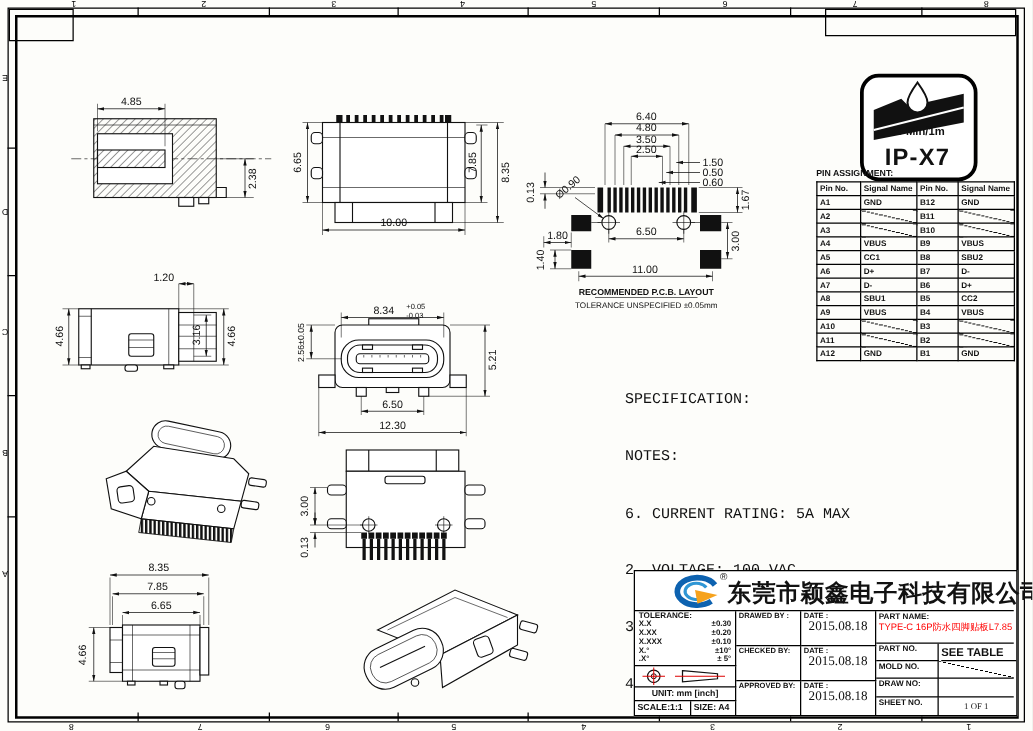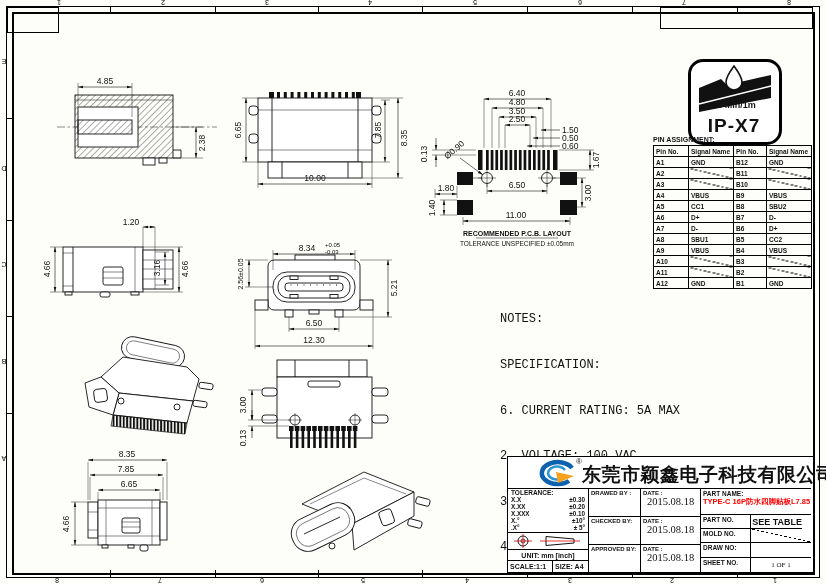--- a/index.html
+++ b/index.html
@@ -26,21 +26,21 @@
   
   .badge{position:absolute;left:688px;top:59px;width:88px;height:80px;border:3.5px solid #000;border-radius:15px;background:#fff;}
   
   .tb{position:absolute;left:507px;top:456px;width:305px;height:115px;border:1.5px solid #000;background:#fff;}
   .tb .cell{position:absolute;box-sizing:border-box;}
   .bb{border-bottom:1px solid #000;} .br{border-right:1px solid #000;}
   .lab{font-size:6px;font-weight:bold;padding:1px 0 0 2px;}
   .company{font-size:19px;font-weight:bold;white-space:nowrap;letter-spacing:0.5px;}
   .dateval{font-family:"Liberation Serif",serif;font-size:10.5px;text-align:center;}
   .tolrow{display:flex;justify-content:space-between;font-size:6.3px;font-weight:bold;line-height:7px;padding:0 3px;}
-  .partname{color:#f00;font-size:7.5px;font-weight:bold;white-space:nowrap;padding-left:2px;}
+  .partname{color:#f00;font-size:7.5px;font-weight:normal;white-space:nowrap;padding-left:2px;}
   .diagcell{background:linear-gradient(to top right,transparent 49%,#000 49%,#000 51%,transparent 51%);}
   
   svg{position:absolute;overflow:visible;}
   .s{stroke:#111;fill:none;stroke-width:.9;}
   .st{stroke:#111;fill:none;stroke-width:.5;}
   .sw{stroke:#111;fill:#fff;stroke-width:.9;}
   .sb{fill:#111;stroke:none;}
   .sh{fill:url(#h45);stroke:#111;stroke-width:.9;}
   .dl{stroke:#111;fill:none;stroke-width:.6;marker-start:url(#ar);marker-end:url(#ar);}
   .dm{stroke:#111;fill:none;stroke-width:.6;marker-end:url(#ar);}
@@ -439,22 +439,22 @@
       <line class="de" x1="106" y1="81" x2="106" y2="96"></line>
     <line class="dl" x1="56" y1="93" x2="106" y2="93"></line>
     <text class="mid" x="81" y="90">6.50</text>
     <line class="de" x1="22" y1="74" x2="22" y2="113"></line>
       <line class="de" x1="140" y1="74" x2="140" y2="113"></line>
     <line class="dl" x1="22" y1="110" x2="140" y2="110"></line>
     <text class="mid" x="81" y="107">12.30</text>
   </svg>
 
   <div class="notes">
+    <div>SPECIFICATION:</div>
     <div>NOTES:</div>
-    <div>SPECIFICATION:</div>
     <div>6. CURRENT RATING: 5A MAX</div>
     <div>2. VOLTAGE: 100 VAC</div>
     <div>3. TEMPERATURE RANGE: -40 °C ~ 85 °C</div>
     <div>4. CONTACT RESISTANCE: 40 MILLIOHM MAX</div>
     
     
     
     
     
   </div>
@@ -636,21 +636,21 @@
     <div class="cell br" style="left:133px;top:88px;width:60px;height:27px">
       <div class="lab">DATE :</div>
       <div class="dateval">2015.08.18</div>
     </div>
 
     <div class="cell bb" style="left:193px;top:32px;width:110px;height:26px">
       <div class="lab" style="font-size:6.5px">PART NAME:</div>
       <div class="partname">TYPE-C 16P防水四脚贴板L7.85</div>
     </div>
     <div class="cell bb br lab" style="left:193px;top:58px;width:50px;height:14px;font-size:6.5px">PART NO.</div>
-    <div class="cell bb" style="left:234px;top:58px;width:60px;height:14px;font-size:9px;font-weight:bold;text-align:right;line-height:14px">SEE TABLE</div>
+    <div class="cell bb" style="left:245px;top:58px;width:60px;height:14px;font-size:9px;font-weight:bold;text-align:left;line-height:14px">SEE TABLE</div>
     <div class="cell bb br lab" style="left:193px;top:72px;width:50px;height:14px;font-size:6.5px">MOLD NO.</div>
     <div class="cell bb diagcell" style="left:243px;top:72px;width:60px;height:14px"></div>
     <div class="cell bb br lab" style="left:193px;top:86px;width:50px;height:15px;font-size:6.5px">DRAW NO:</div>
     <div class="cell bb" style="left:243px;top:86px;width:60px;height:15px"></div>
     <div class="cell br lab" style="left:193px;top:101px;width:50px;height:14px;font-size:6.5px">SHEET NO.</div>
     <div class="cell" style="left:243px;top:101px;width:60px;height:14px;font-size:7px;text-align:center;line-height:14px;font-family:'Liberation Serif',serif">1 OF 1</div>
   </div>
 
 </div>
 

